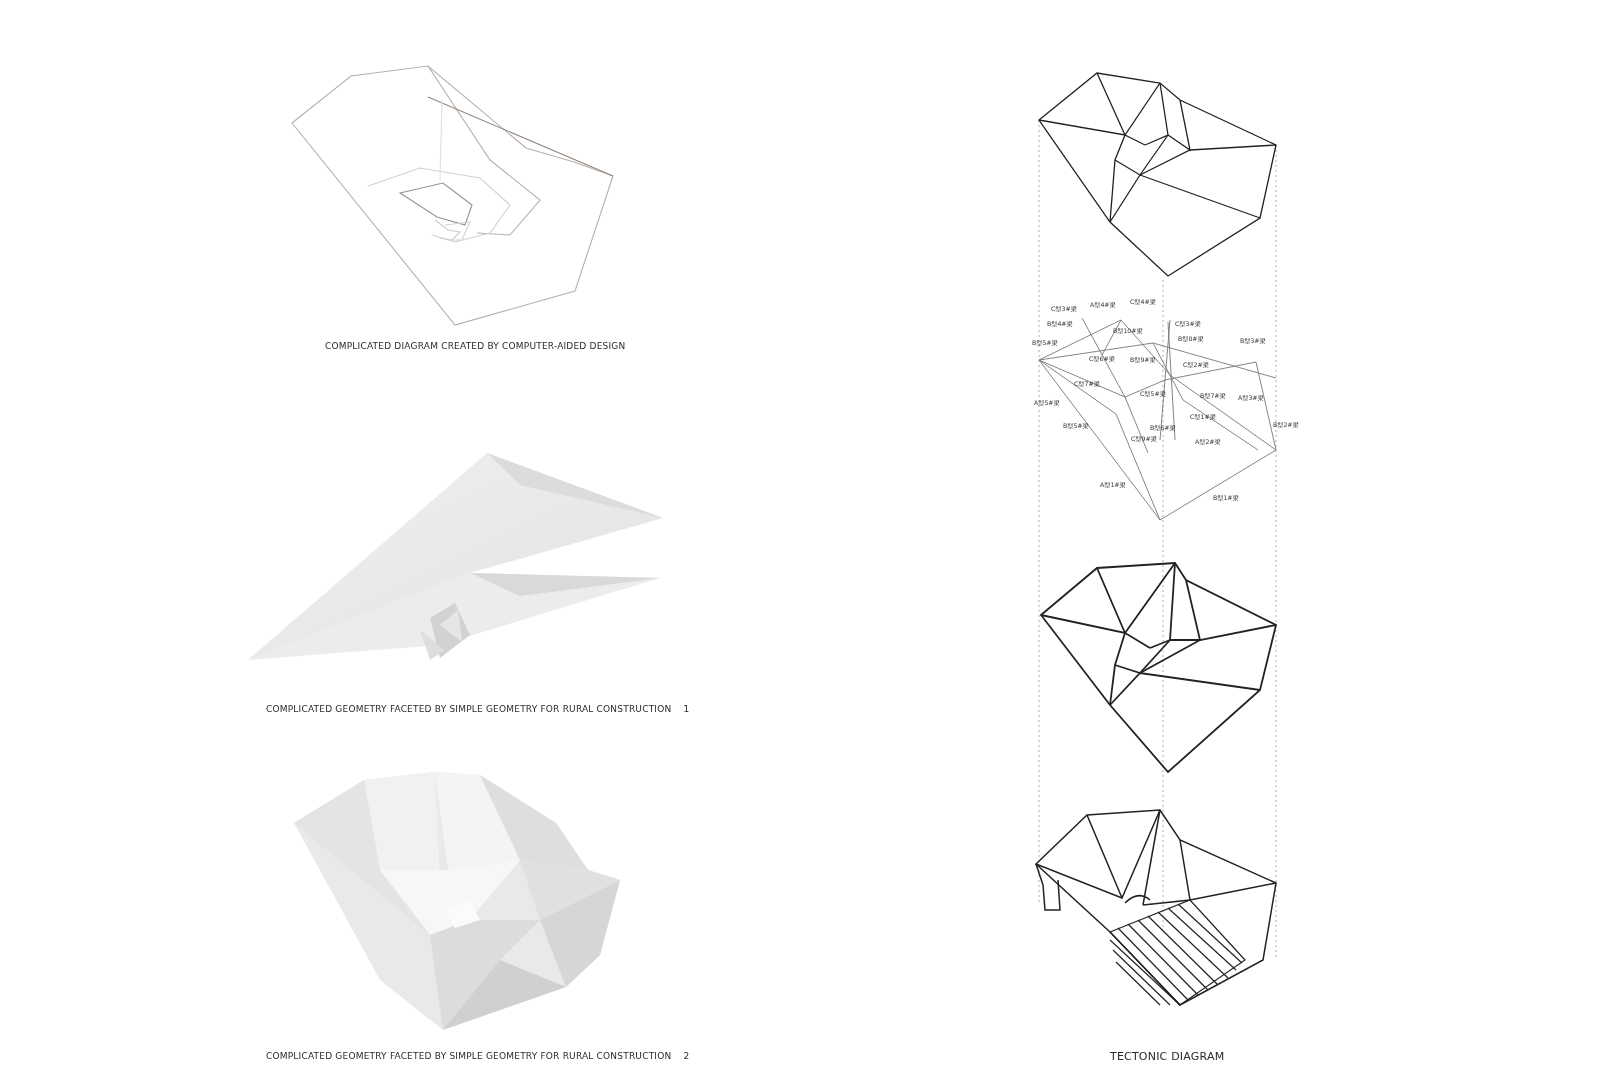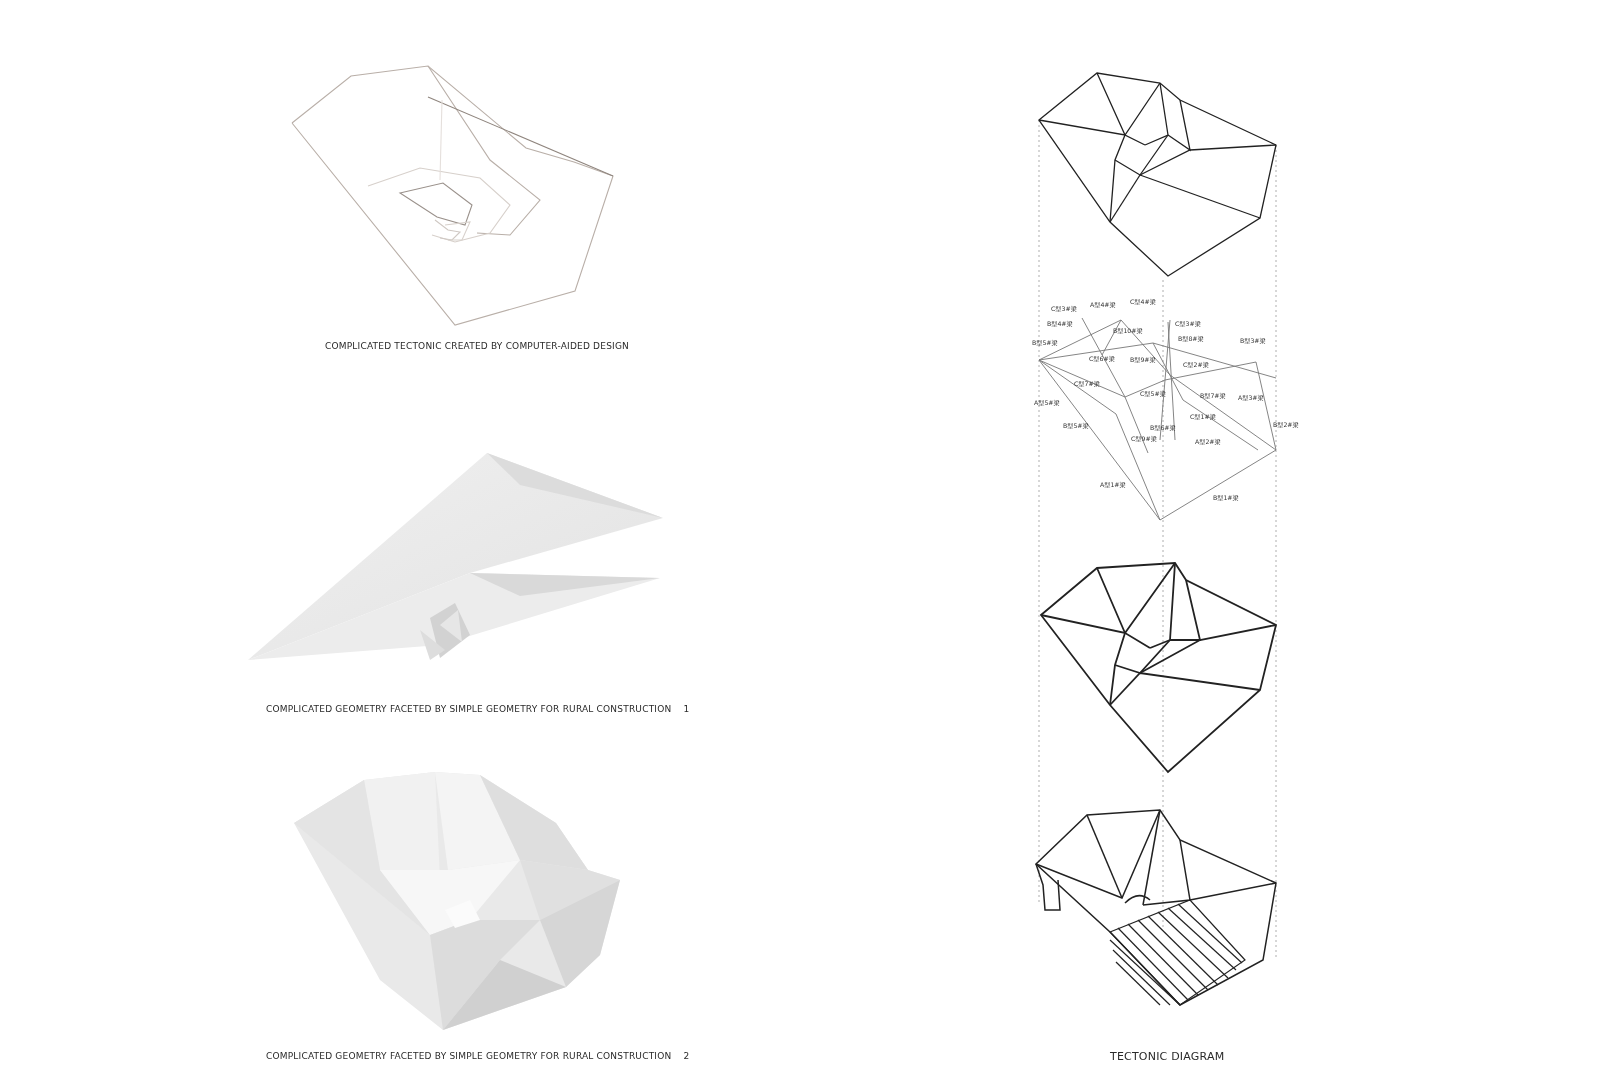--- a/index.html
+++ b/index.html
@@ -23,21 +23,21 @@
       <polyline points="428,66 490,160 540,200 510,235 477,233"></polyline>
       <line x1="428" y1="97" x2="613" y2="176" stroke="#8f857e"></line>
       <polygon points="400,193 443,183 472,205 465,225 437,217" stroke="#9a918b"></polygon>
       <polyline points="368,186 420,168 480,178 510,205 490,233 455,242 432,235" stroke="#d7d0cb"></polyline>
       <polyline points="435,220 448,230 460,232 452,240 440,238" stroke="#cfc8c3"></polyline>
       <polyline points="445,225 470,222 462,240 448,240" stroke="#d8d1cc"></polyline>
       <line x1="442" y1="100" x2="440" y2="180" stroke="#e5e0dc"></line>
     </g>
   </svg>
   <div class="caption" style="left:325px;top:341px;">
-    <span>COMPLICATED TECTONIC CREATED BY COMPUTER-AIDED DESIGN</span>
+    <span>COMPLICATED DIAGRAM CREATED BY COMPUTER-AIDED DESIGN</span>
   </div>
 </div>
 
 <div class="panel" style="left:0;top:360px;width:800px;height:360px;">
   <svg width="800" height="360">
     <defs>
       <linearGradient id="g1" x1="0" y1="0" x2="1" y2="1">
         <stop offset="0" stop-color="#f0f0f0"></stop>
         <stop offset="1" stop-color="#e2e2e2"></stop>
       </linearGradient>

